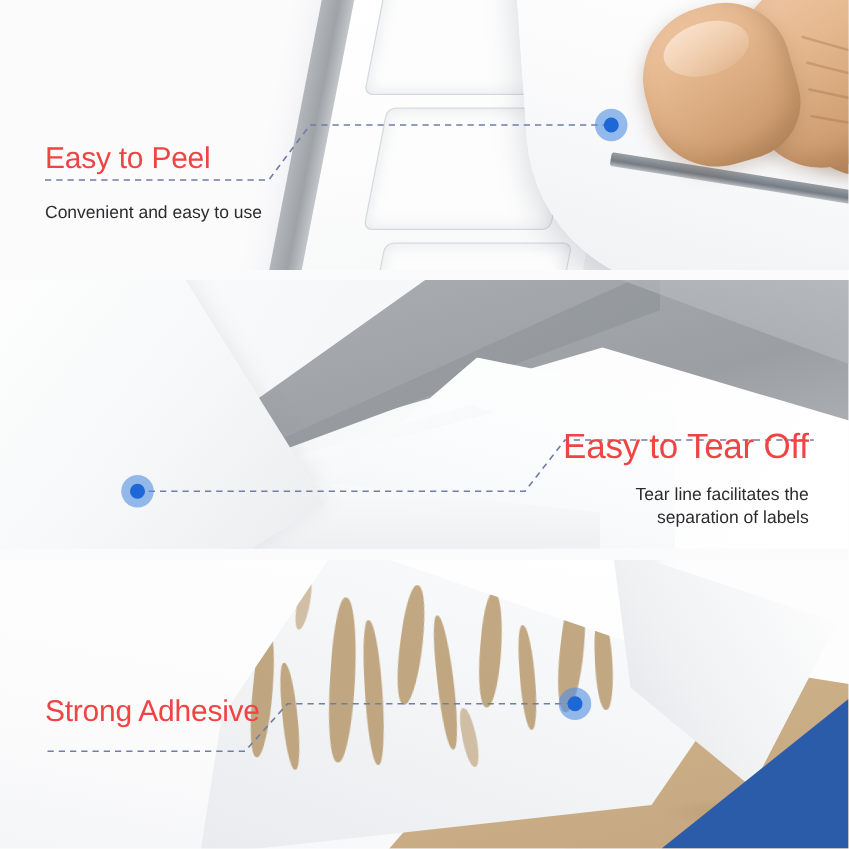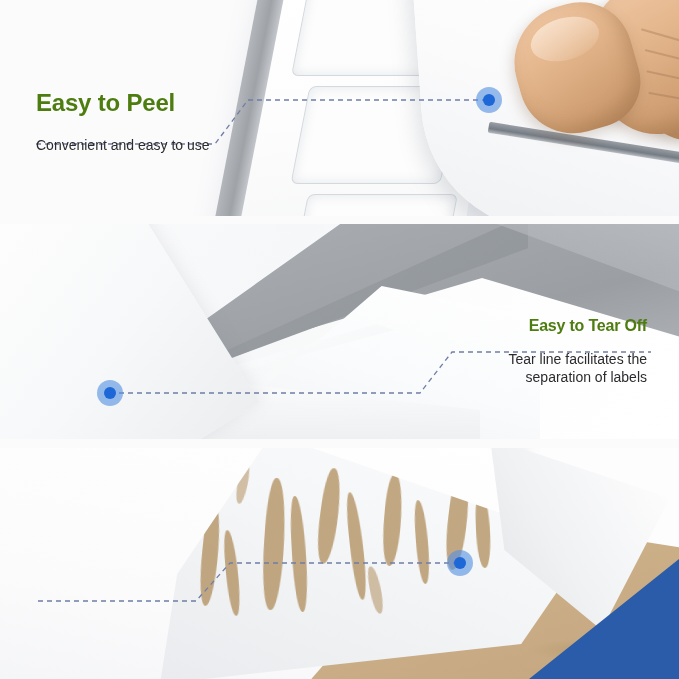--- a/index.html
+++ b/index.html
@@ -176,36 +176,37 @@
   }
   .p3-bluecorner{
     position:absolute;right:0;bottom:0;width:150px;height:120px;
     background:#2b5ca9;
     clip-path:polygon(100% 0%, 100% 100%, 0% 100%);
   }
 
   
   .callout{position:absolute;}
   .callout .title{
-    font-weight:bold;
-    color:#4d7c0f;
+    font-weight:normal;
+    color:#ef4444;
     letter-spacing:-.2px;
     line-height:1.05;
     white-space:nowrap;
+    margin-top:24px;
   }
   .callout .sub{
     color:#2c2c2e;
     line-height:1.28;
     white-space:pre-line;
   }
   #callout-peel{left:36px;top:90px;}
   #callout-peel .title{font-size:24px;}
   #callout-peel .sub{font-size:14px;margin-top:22px;}
   #callout-tear{right:32px;top:318px;text-align:right;}
-  #callout-tear .title{font-size:16px;}
+  #callout-tear .title{font-size:28px;}
   #callout-tear .sub{font-size:14px;margin-top:16px;text-align:right;}
   #callout-adhere{left:36px;top:533px;}
   #callout-adhere .title{font-size:24px;}
   #callout-adhere .sub{font-size:14px;margin-top:5px;}
 
   .connector{position:absolute;left:0;top:0;width:679px;height:679px;pointer-events:none;}
 
   .dot{
     position:absolute;width:26px;height:26px;border-radius:50%;
     background:rgba(86,146,226,.62);
@@ -300,15 +301,16 @@
     <div class="sub">Convenient and easy to use</div>
   </div>
 
   <div class="callout" id="callout-tear">
     <div class="title">Easy to Tear Off</div>
     <div class="sub">Tear line facilitates the
 separation of labels</div>
   </div>
 
   <div class="callout" id="callout-adhere">
+    <div class="title">Strong Adhesive</div>
   </div>
 
 </div>
 
 </body></html>

